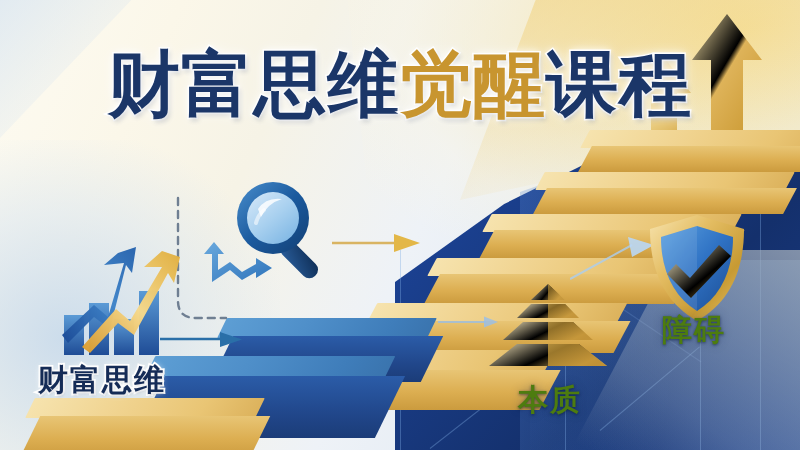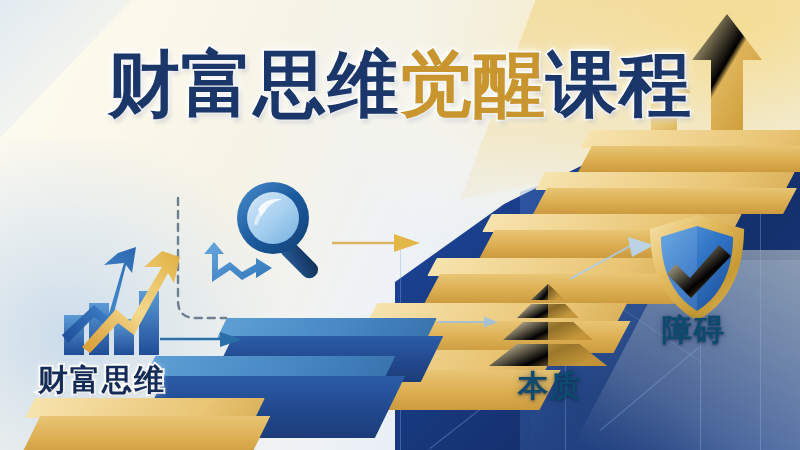--- a/index.html
+++ b/index.html
@@ -152,21 +152,21 @@
     letter-spacing: 2px;
     white-space: nowrap;
   }
   .label.navy {
     color: #142b56;
     -webkit-text-stroke: 3.5px #ffffff;
     paint-order: stroke fill;
     text-shadow: 0 0 6px rgba(255,255,255,0.95), 1px 2px 3px rgba(70,80,100,0.25);
   }
   .label.gold {
-    color: #0c4a6e;
+    color: #4d7c0f;
     text-shadow: 0 1px 3px rgba(10,25,60,0.6), 0 0 10px rgba(20,40,90,0.35);
   }
 
   
   .icon { position: absolute; z-index: 38; }
 
   
   .dashed-path {
     position: absolute;
     z-index: 30;
@@ -424,17 +424,17 @@
     </svg>
   </div>
 
   <div id="title">
     <span class="seg navy">财富思维</span><span class="seg gold">觉醒</span><span class="seg navy">课程</span>
   </div>
 
   <div class="label navy" style="left:38px; top:360px;">财富思维</div>
 
 
-  <div class="label gold" style="left:518px; top:366px;text-align:center;">本质</div>
+  <div class="label gold" style="left:518px; top:380px;text-align:center;">本质</div>
 
   <div class="label gold" style="left:662px; top:310px;">障碍</div>
 
 </div>
 
 </body></html>

